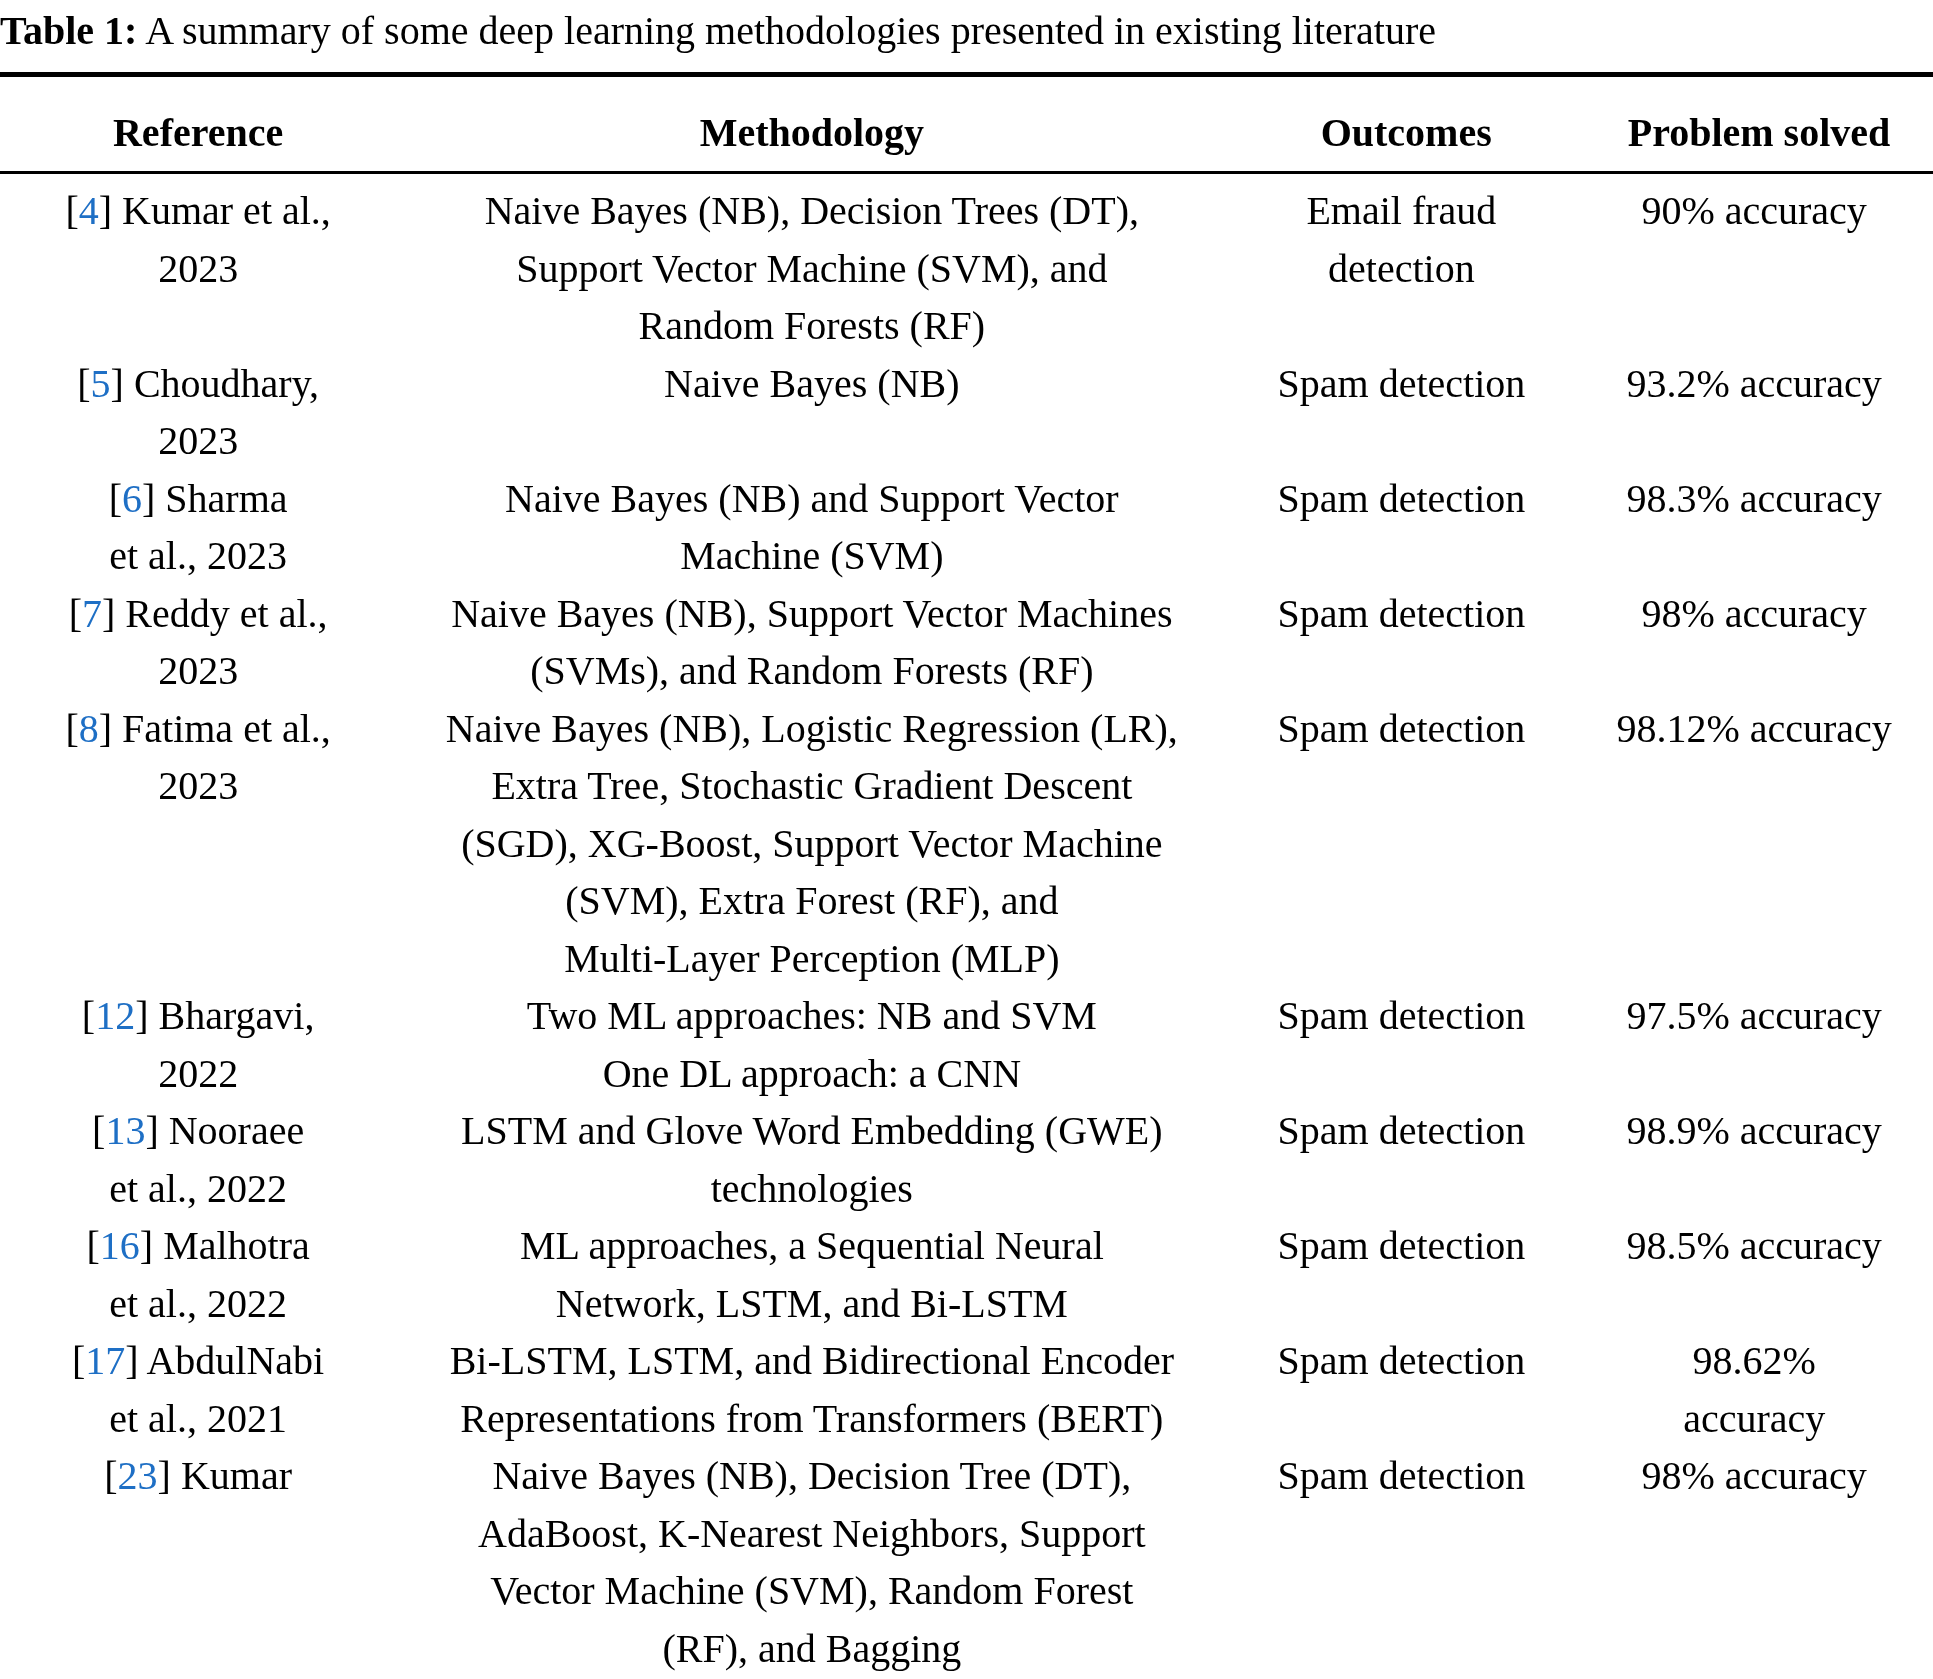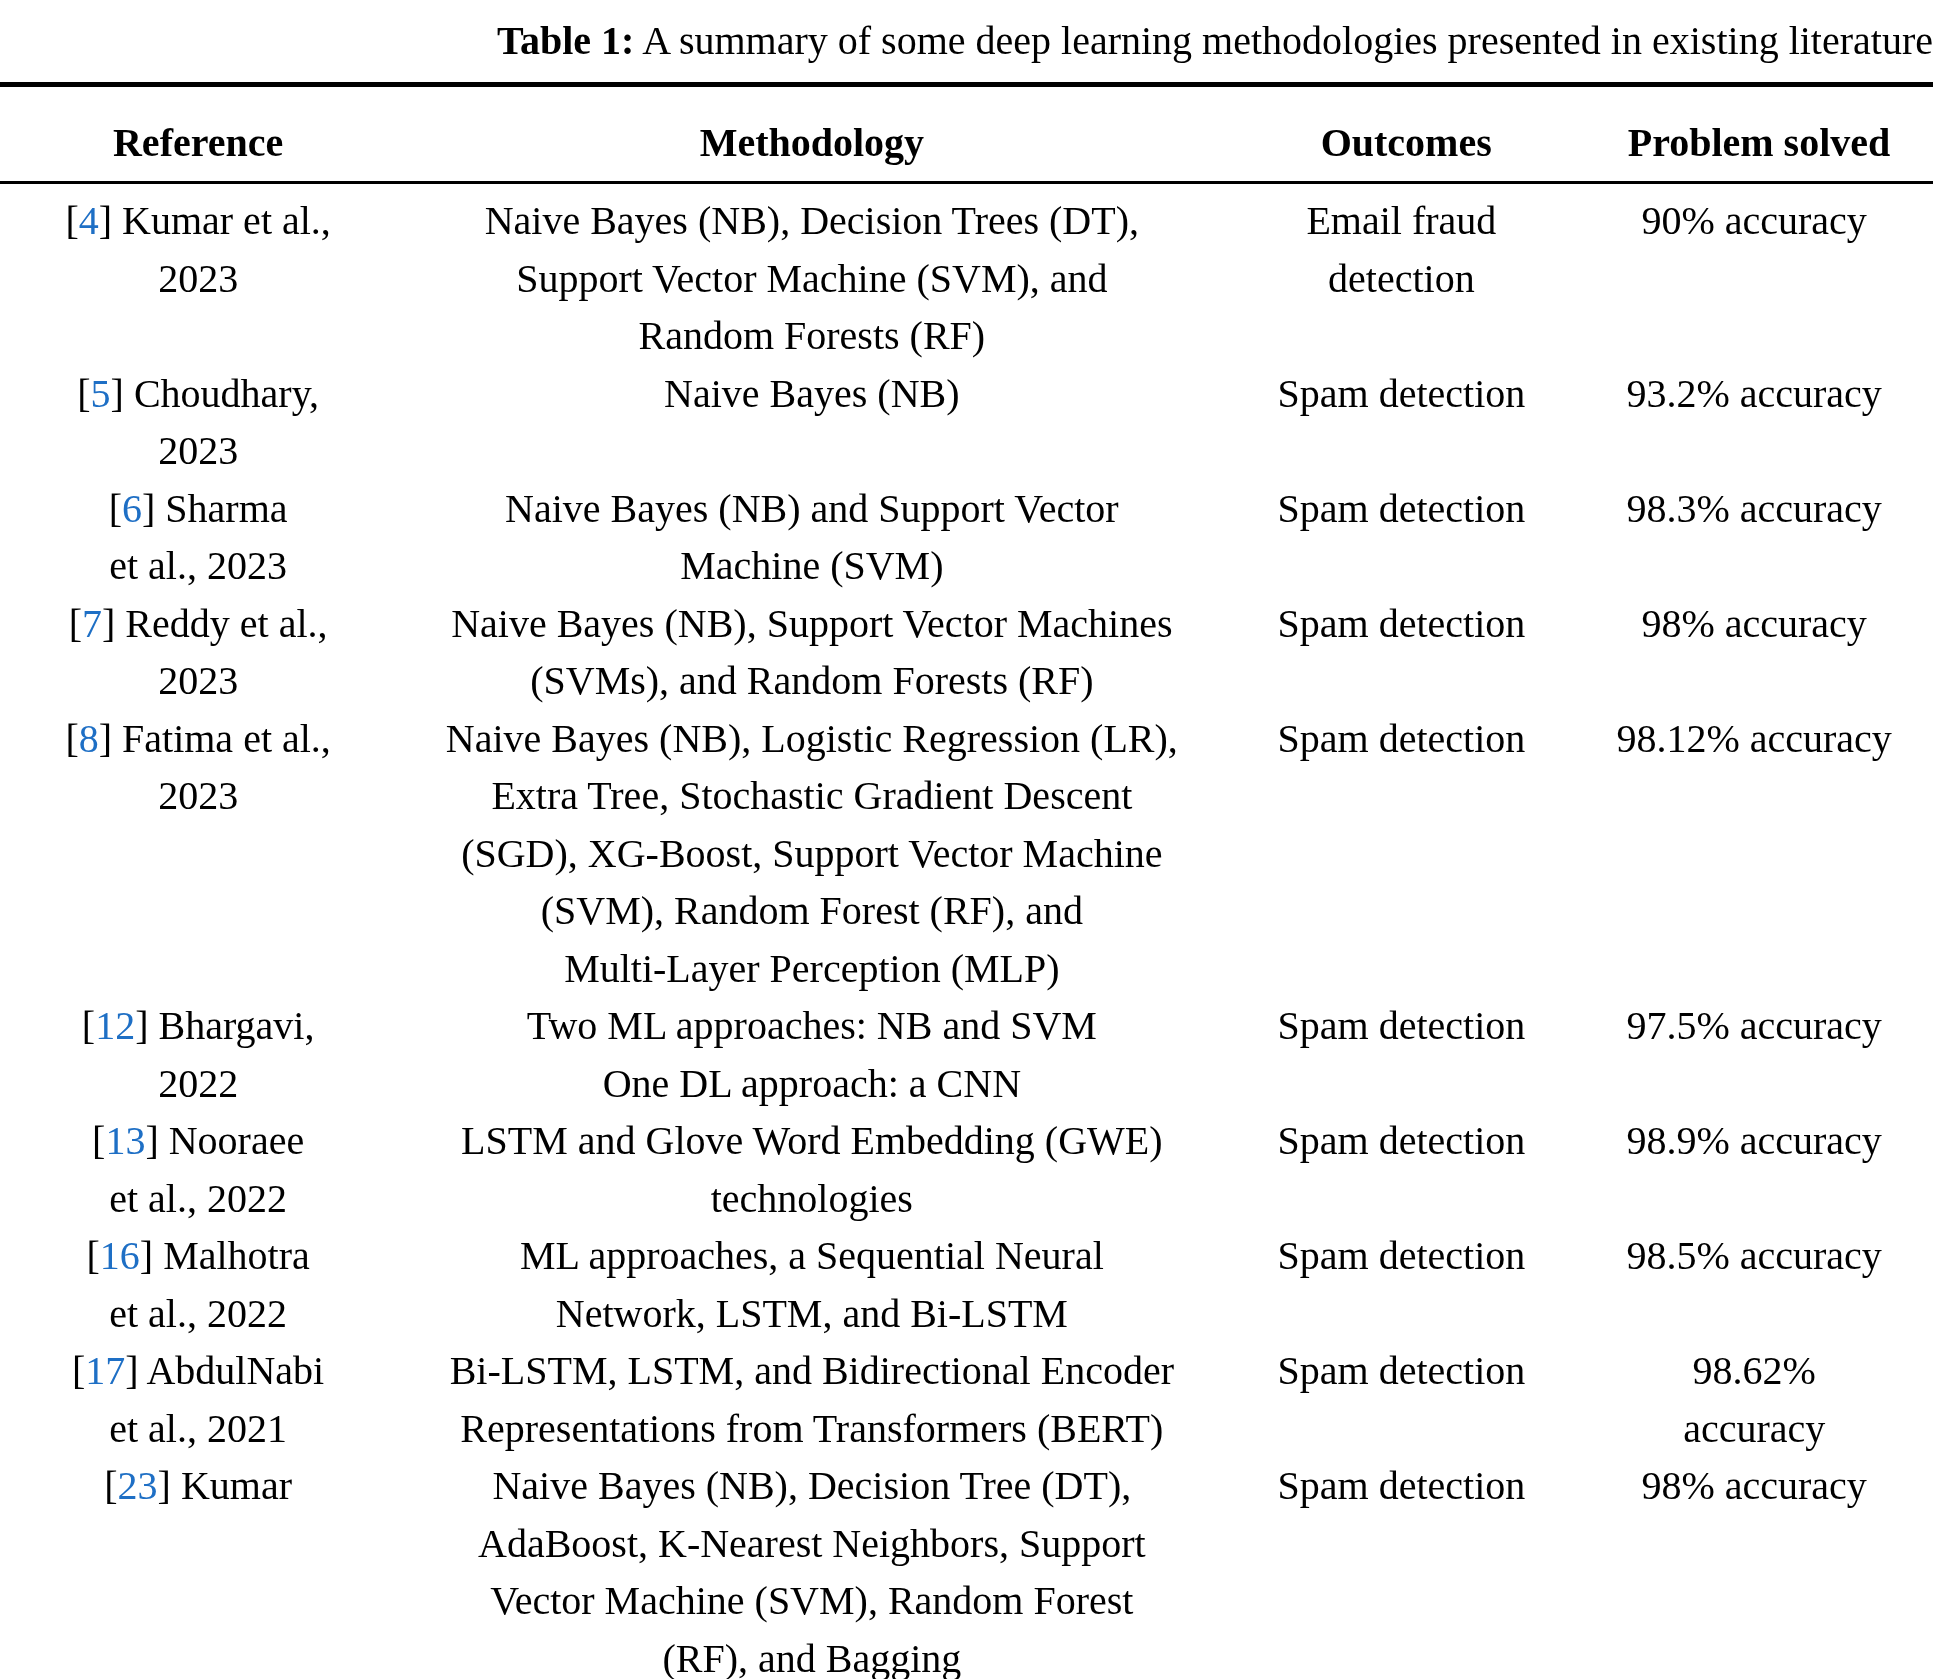--- a/index.html
+++ b/index.html
@@ -8,22 +8,22 @@
   body {
     width: 1933px;
     height: 1679px;
     background: #ffffff;
     color: var(--ink);
     font-family: "Liberation Serif", "DejaVu Serif", serif;
     font-size: 40px;
     overflow: hidden;
   }
   .caption {
-    text-align: right;
-    margin-top: 16px;
+    text-align: left;
+    margin-top: 6px;
     line-height: 50px;
   }
   .caption .bold { font-weight: 700; }
   .datatable {
     margin-top: 16px;
     border-top: 5px solid var(--ink);
     border-bottom: 5px solid var(--ink);
     width: 100%;
   }
   .row { display: flex; width: 100%; }
@@ -128,21 +128,21 @@
         </div>
         <div class="row">
           <div class="cell c1">
             <div class="line"><span class="bracket">[</span><span class="cite">8</span><span class="bracket">]</span><span> Fatima et al.,</span></div>
             <div class="line">2023</div>
           </div>
           <div class="cell c2">
             <div class="line">Naive Bayes (NB), Logistic Regression (LR),</div>
             <div class="line">Extra Tree, Stochastic Gradient Descent</div>
             <div class="line">(SGD), XG-Boost, Support Vector Machine</div>
-            <div class="line">(SVM), Random Forest (RF), and</div>
+            <div class="line">(SVM), Extra Forest (RF), and</div>
             <div class="line">Multi-Layer Perception (MLP)</div>
           </div>
           <div class="cell c3">
             <div class="line">Spam detection</div>
           </div>
           <div class="cell c4">
             <div class="line">98.12% accuracy</div>
           </div>
         </div>
         <div class="row">

